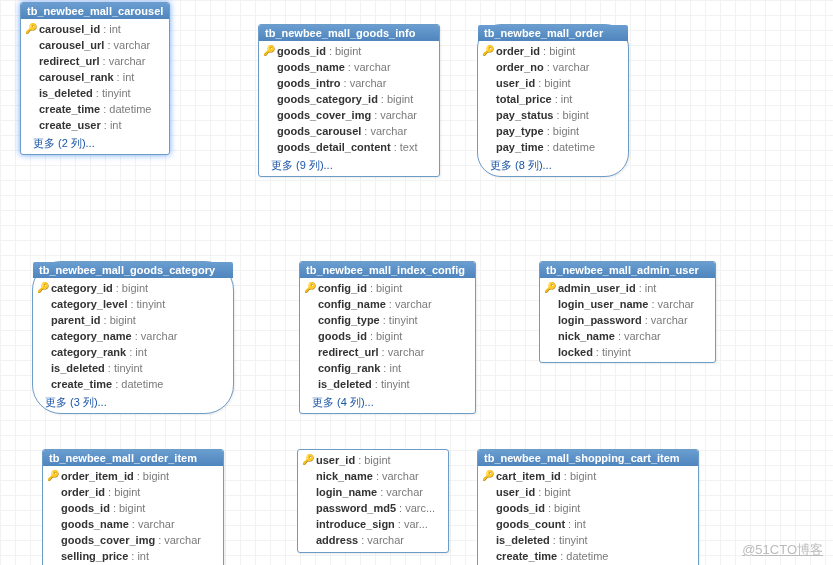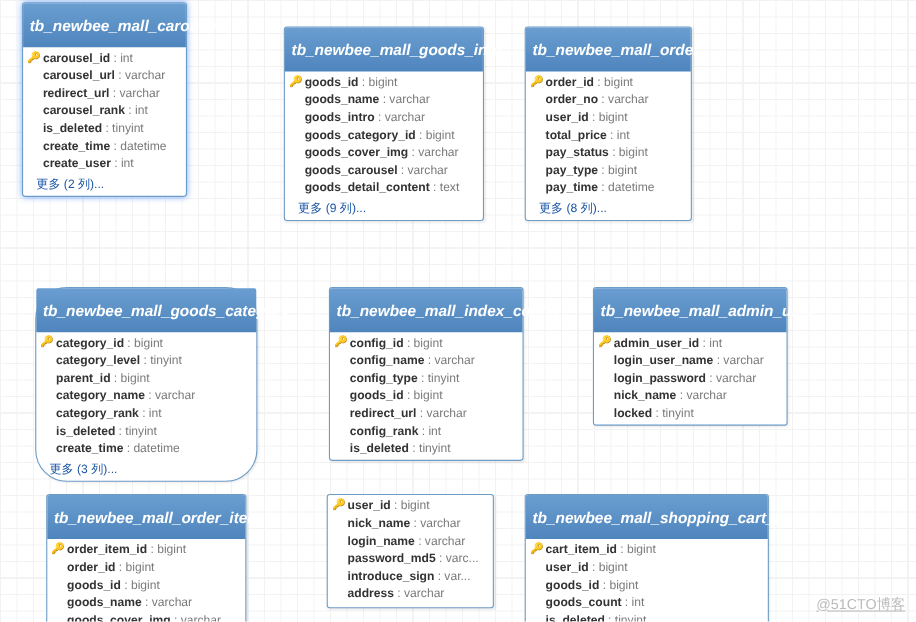--- a/index.html
+++ b/index.html
@@ -29,26 +29,25 @@
     border-radius: 3px;
     box-shadow: 1px 1px 2px rgba(0,0,0,0.08);
   }
   .selected {
     box-shadow: 0 0 6px rgba(77,144,254,0.8);
   }
   .title {
     background: linear-gradient(#6a9ed1, #4f85bd);
     color: #fff;
     font-weight: bold;
-    padding: 12px 6px;
-    font-size: 14px;
+    padding: 2px 6px;
+    font-size: 11px;
     border-top-left-radius: 2px;
     border-top-right-radius: 2px;
     white-space: nowrap;
-    font-style: italic;
   }
   .fields {
     padding: 2px 0;
   }
   .row {
     display: flex;
     align-items: center;
     padding: 1px 6px 1px 4px;
     white-space: nowrap;
     line-height: 14px;
@@ -160,21 +159,21 @@
           <span class="ftype">: varchar</span>
         </div>
         <div class="row">
           <span class="key-icon blank">•</span>
           <span class="fname">goods_detail_content</span>
           <span class="ftype">: text</span>
         </div>
       </div>
       <div class="more">更多 (9 列)...</div>
     </div>
-    <div class="table" style="left: 477px; top: 24px; width: 150px;">
+    <div class="table" style="left: 477px; top: 24px; width: 150px; border-radius: 24px;">
       <div class="title">tb_newbee_mall_order</div>
       <div class="fields">
         <div class="row">
           <span class="key-icon">🔑</span>
           <span class="fname">order_id</span>
           <span class="ftype">: bigint</span>
         </div>
         <div class="row">
           <span class="key-icon blank">•</span>
           <span class="fname">order_no</span>
@@ -281,20 +280,21 @@
           <span class="key-icon blank">•</span>
           <span class="fname">config_rank</span>
           <span class="ftype">: int</span>
         </div>
         <div class="row">
           <span class="key-icon blank">•</span>
           <span class="fname">is_deleted</span>
           <span class="ftype">: tinyint</span>
         </div>
       </div>
+      <div class="more">更多 (4 列)...</div>
     </div>
     <div class="table" style="left: 539px; top: 261px; width: 175px;">
       <div class="title">tb_newbee_mall_admin_user</div>
       <div class="fields">
         <div class="row">
           <span class="key-icon">🔑</span>
           <span class="fname">admin_user_id</span>
           <span class="ftype">: int</span>
         </div>
         <div class="row">

